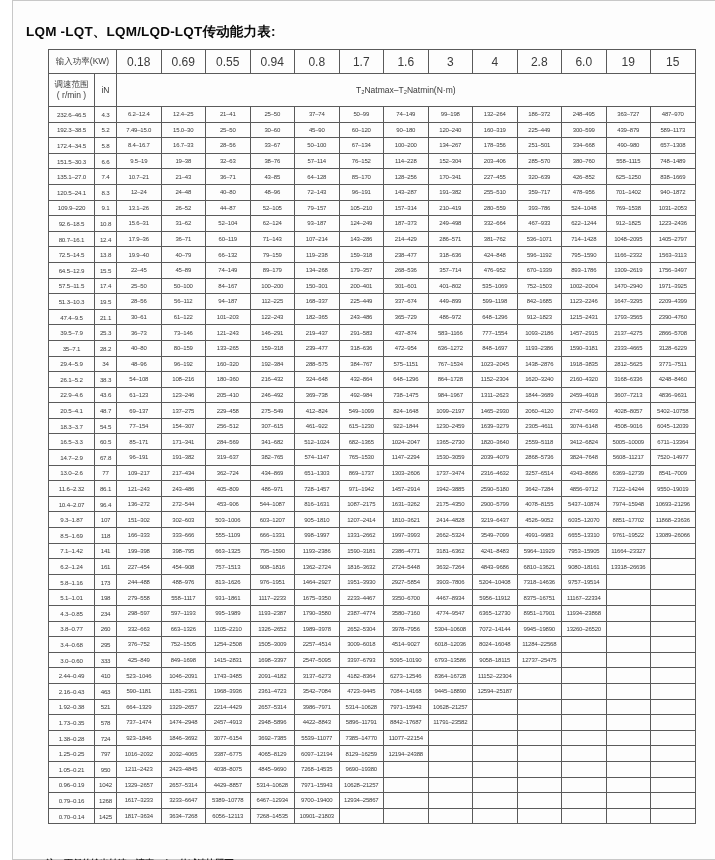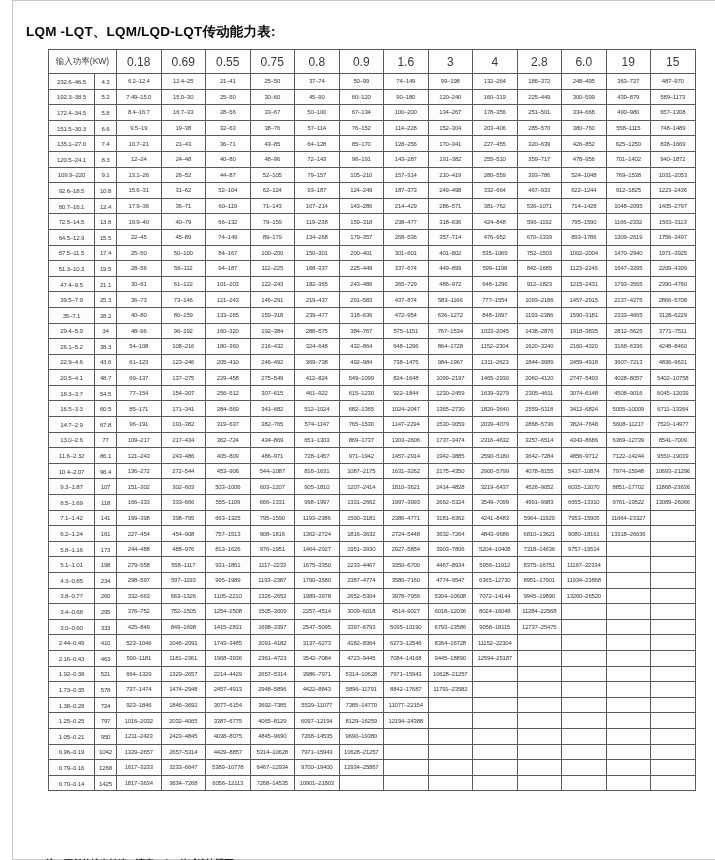--- a/index.html
+++ b/index.html
@@ -59,30 +59,38 @@
         <col style="width:44.5px">
         <col style="width:44.5px">
       <col style="width:44.5px">
     </colgroup>
     <thead>
       <tr class="power-row">
         <th colspan="2" class="power-label">输入功率(KW)</th>
         <th>0.18</th>
         <th>0.69</th>
         <th>0.55</th>
-        <th>0.75</th>
+        <th>0.94</th>
         <th>0.8</th>
-        <th>0.9</th>
+        <th>1.7</th>
         <th>1.6</th>
         <th>3</th>
         <th>4</th>
         <th>2.8</th>
         <th>6.0</th>
         <th>19</th>
         <th>15</th>
+      </tr>
+      <tr class="unit-row">
+        <th class="speed-head">
+          <span>调速范围</span><br>
+          <span>( r/min )</span>
+        </th>
+        <th class="in-head">iN</th>
+        <th colspan="13">T₂Natmax–T₂Natmin(N·m)</th>
       </tr>
     </thead>
     <tbody>
         <tr>
           <td class="c-speed">232.6–46.5</td>
           <td class="c-in">4.3</td>
           <td class="c-torque">6.2–12.4</td>
           <td class="c-torque">12.4–25</td>
           <td class="c-torque">21–41</td>
           <td class="c-torque">25–50</td>

